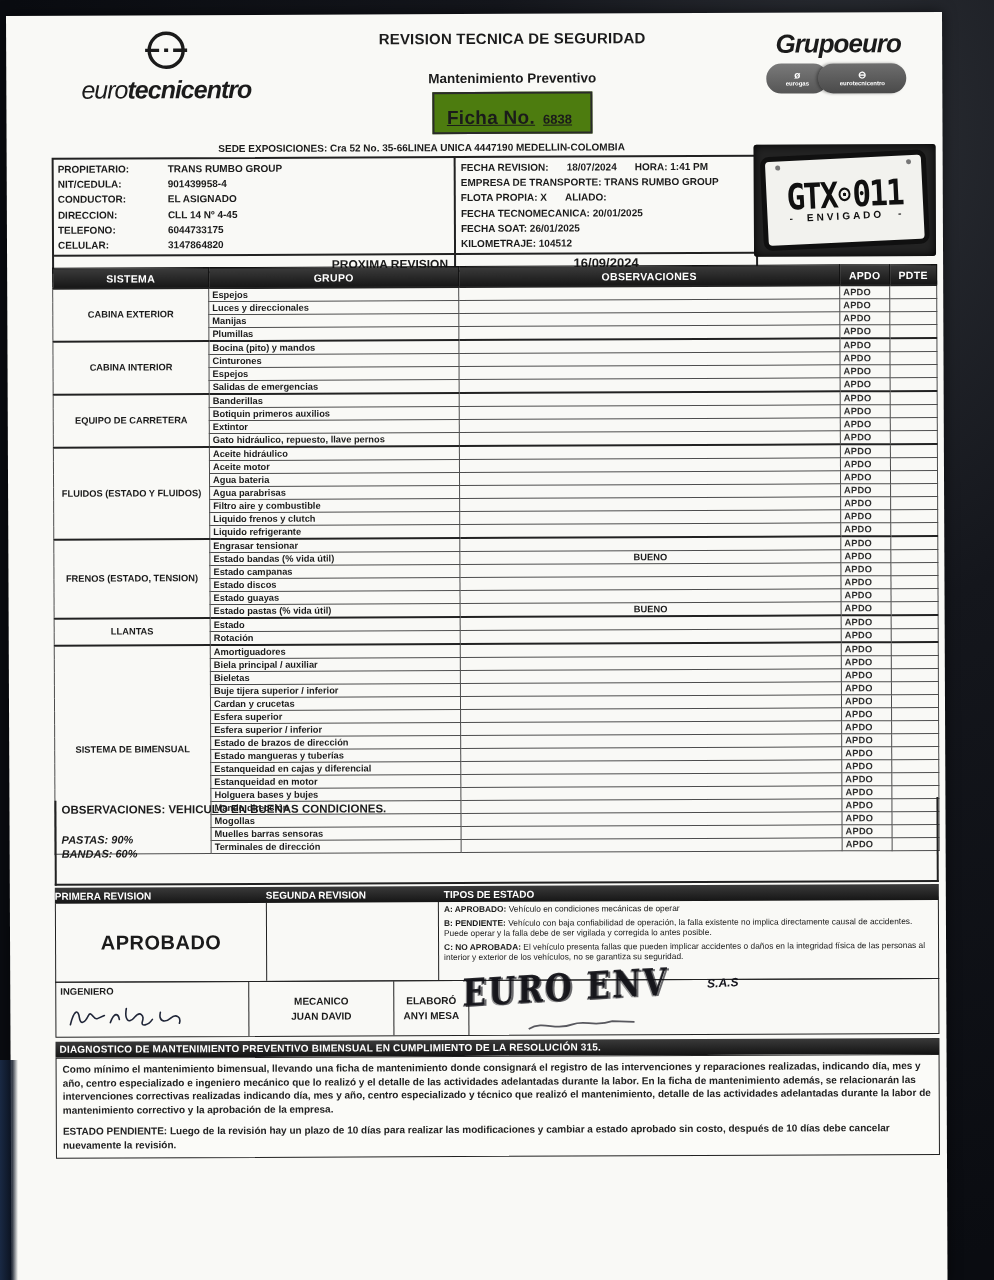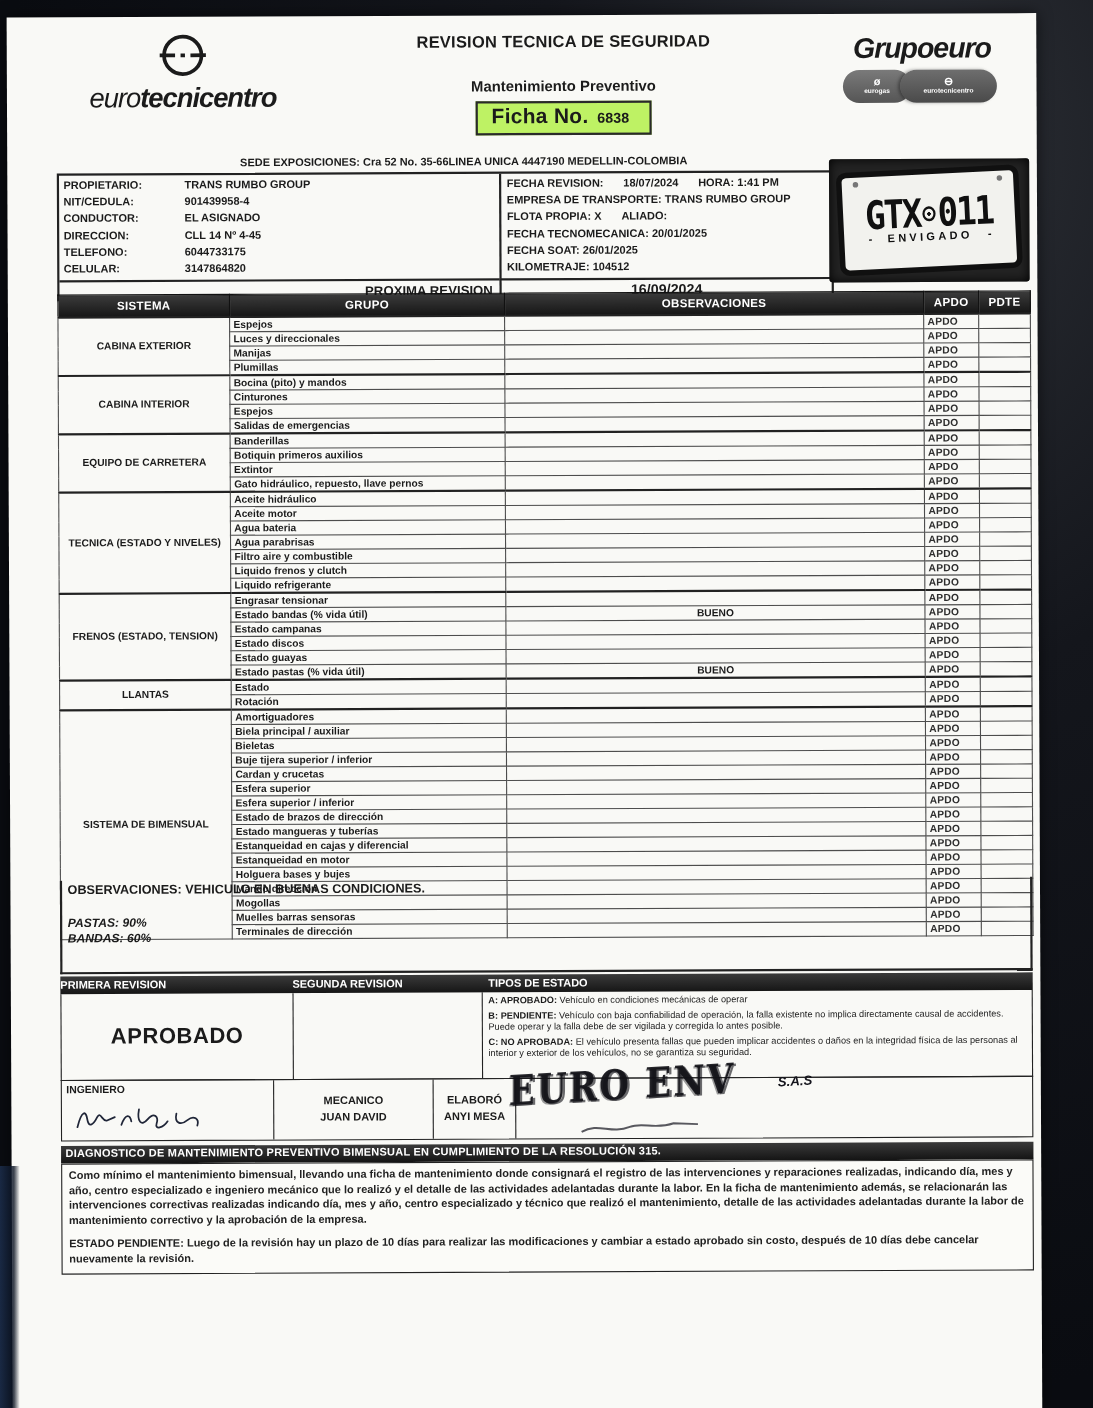--- a/index.html
+++ b/index.html
@@ -15,21 +15,21 @@
   
   .hdr{position:absolute;top:8px;left:40px;right:4px;height:120px;display:flex;}
   .logo-block{width:240px;padding-top:4px;text-align:center;}
   .logo-icon{display:block;margin:0 auto;}
   .logo-text{font-size:25px;font-style:italic;letter-spacing:-1px;margin-top:2px;}
   .logo-text .lt1{font-weight:400;}
   .logo-text .lt2{font-weight:700;}
   .title-block{flex:1;text-align:center;padding-top:8px;}
   .doc-title{font-size:15px;font-weight:700;letter-spacing:.2px;}
   .doc-subtitle{font-size:13.5px;font-weight:700;margin-top:24px;}
-  .ficha-box{display:inline-block;margin-top:6px;border:2px solid #2a2a2a;padding:2px 18px 3px 12px;background:#bef264;}
+  .ficha-box{display:inline-block;margin-top:6px;border:2px solid #2a2a2a;padding:13px 18px 3px 12px;background:#4d7c0f;text-decoration:underline;}
   .ficha-label{font-size:19px;font-weight:700;letter-spacing:.3px;}
   .ficha-num{font-size:13px;font-weight:700;margin-left:8px;}
   .group-block{width:200px;text-align:center;padding-top:8px;}
   .group-name{font-size:26px;font-weight:700;font-style:italic;letter-spacing:-1px;}
   .badges{margin-top:4px;position:relative;height:34px;}
   .badge{position:absolute;top:0;height:30px;border-radius:15px;background:linear-gradient(180deg,#6e6e6e,#4a4a4a);
     color:#fff;font-size:6px;font-weight:700;display:flex;flex-direction:column;align-items:center;justify-content:center;}
   .badge.b1{left:28px;width:62px;background:linear-gradient(180deg,#7a7a7a,#555);z-index:1;}
   .badge.b2{left:80px;width:88px;z-index:2;box-shadow:-2px 0 3px rgba(0,0,0,.35);}
   .badge .bi{font-size:10px;line-height:10px;font-style:normal;}
@@ -306,21 +306,21 @@
             <td class="apdo">APDO</td>
             <td class="pdte"></td>
           </tr>
           <tr>
             <td class="grp">Gato hidráulico, repuesto, llave pernos</td>
             <td class="obs"></td>
             <td class="apdo">APDO</td>
             <td class="pdte"></td>
           </tr>
           <tr class="sec-start">
-            <td class="sys" rowspan="7">TECNICA (ESTADO Y NIVELES)</td>
+            <td class="sys" rowspan="7">FLUIDOS (ESTADO Y FLUIDOS)</td>
             <td class="grp">Aceite hidráulico</td>
             <td class="obs"></td>
             <td class="apdo">APDO</td>
             <td class="pdte"></td>
           </tr>
           <tr>
             <td class="grp">Aceite motor</td>
             <td class="obs"></td>
             <td class="apdo">APDO</td>
             <td class="pdte"></td>

